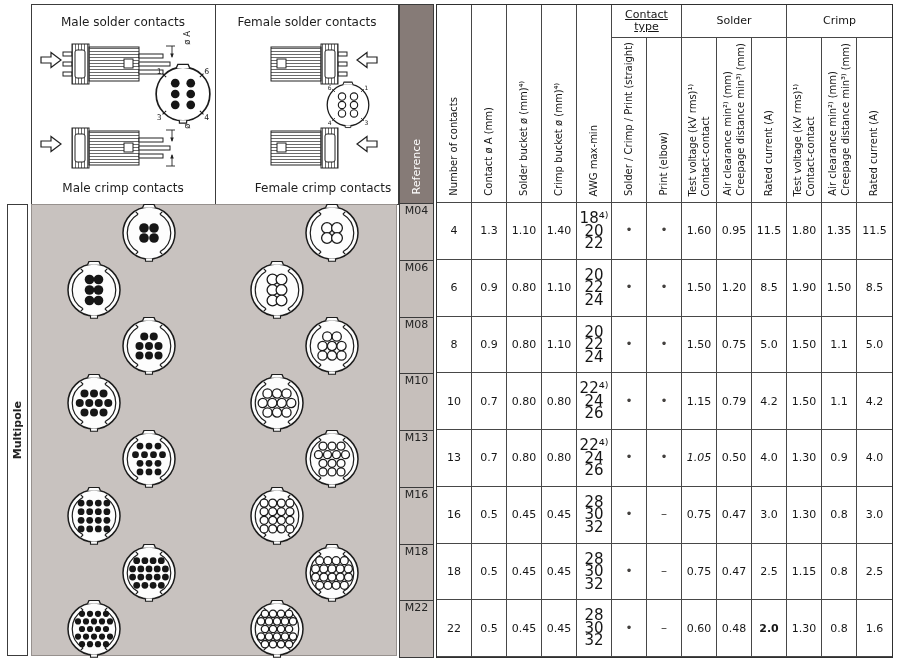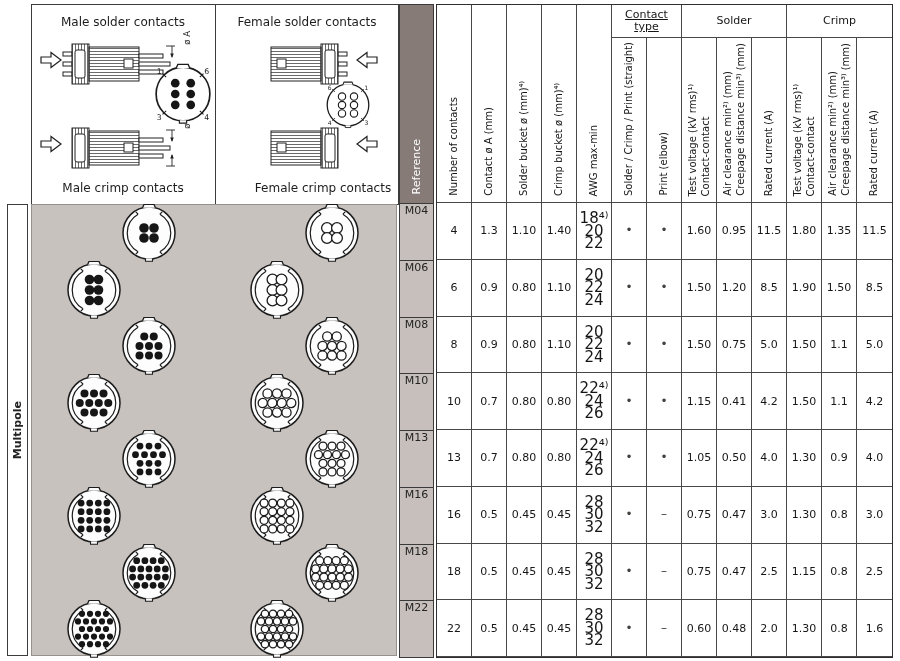--- a/index.html
+++ b/index.html
@@ -758,21 +758,21 @@
       <div class="dc" style="grid-area: 6 / 6;">
         <span class="mark">•</span>
       </div>
       <div class="dc" style="grid-area: 6 / 7;">
         <span class="mark">•</span>
       </div>
       <div class="dc" style="grid-area: 6 / 8;">
         <span>1.15</span>
       </div>
       <div class="dc" style="grid-area: 6 / 9;">
-        <span>0.41</span>
+        <span>0.79</span>
       </div>
       <div class="dc" style="grid-area: 6 / 10;">
         <span>4.2</span>
       </div>
       <div class="dc" style="grid-area: 6 / 11;">
         <span>1.50</span>
       </div>
       <div class="dc" style="grid-area: 6 / 12;">
         <span>1.1</span>
       </div>
@@ -795,21 +795,21 @@
         <span class="awg-line">22⁴⁾</span>
         <span class="awg-line">24</span>
         <span class="awg-line">26</span>
       </div>
       <div class="dc" style="grid-area: 7 / 6;">
         <span class="mark">•</span>
       </div>
       <div class="dc" style="grid-area: 7 / 7;">
         <span class="mark">•</span>
       </div>
-      <div class="dc" style="grid-area: 7 / 8;">
+      <div class="dc" style="grid-area: 7 / 8; font-style: italic;">
         <span>1.05</span>
       </div>
       <div class="dc" style="grid-area: 7 / 9;">
         <span>0.50</span>
       </div>
       <div class="dc" style="grid-area: 7 / 10;">
         <span>4.0</span>
       </div>
       <div class="dc" style="grid-area: 7 / 11;">
         <span>1.30</span>
@@ -924,21 +924,21 @@
       </div>
       <div class="dc" style="grid-area: 10 / 7;">
         <span class="mark">–</span>
       </div>
       <div class="dc" style="grid-area: 10 / 8; justify-content: center;">
         <span>0.60</span>
       </div>
       <div class="dc" style="grid-area: 10 / 9;">
         <span>0.48</span>
       </div>
-      <div class="dc" style="grid-area: 10 / 10;">
+      <div class="dc" style="grid-area: 10 / 10; font-weight: bold;">
         <span>2.0</span>
       </div>
       <div class="dc" style="grid-area: 10 / 11;">
         <span>1.30</span>
       </div>
       <div class="dc" style="grid-area: 10 / 12;">
         <span>0.8</span>
       </div>
       <div class="dc lc" style="grid-area: 10 / 13;">
         <span>1.6</span>

